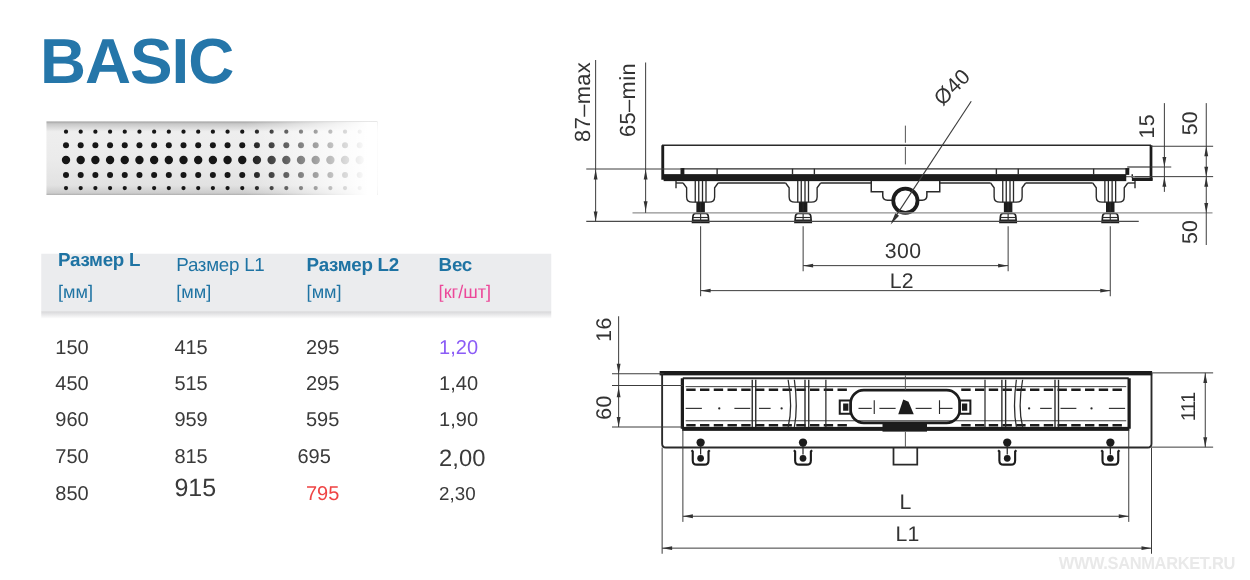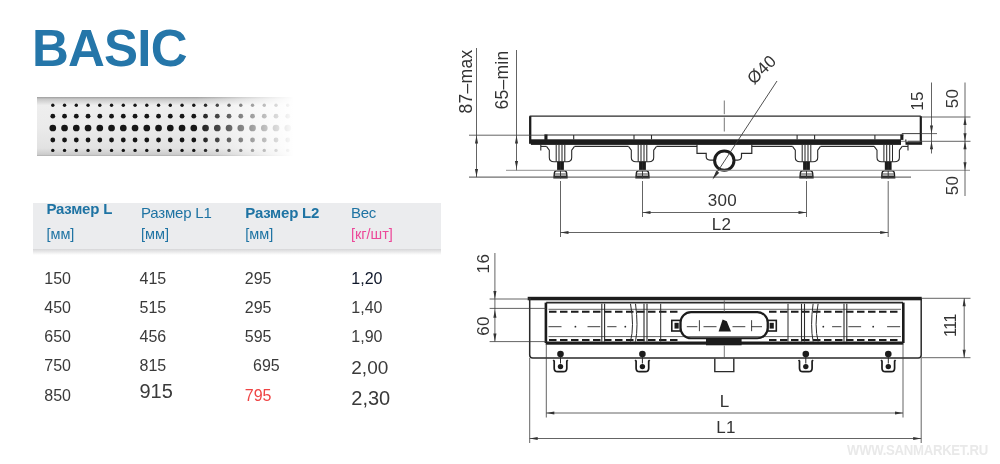--- a/index.html
+++ b/index.html
@@ -134,45 +134,45 @@
 <circle cx="239.05" cy="53.4" r="1.7"></circle>
 <circle cx="250.8" cy="53.4" r="1.7"></circle>
 </g>
 <rect x="0" y="0" width="265" height="59.5" fill="url(#fade)"></rect>
 </svg>
 <div style="position:absolute;left:33px;top:203px;width:408px;height:46px;background:#ebecee"></div>
 <div style="position:absolute;left:33px;top:249px;width:408px;height:6px;background:linear-gradient(#d6d6d8,rgba(255,255,255,0))"></div>
 <div style="position:absolute;left:46.4px;top:200px;font-size:15px;font-weight:bold;color:#1e73a3;letter-spacing:-0.2px">Размер L</div>
 <div style="position:absolute;left:141px;top:203.7px;font-size:15px;font-weight:normal;color:#1e73a3;letter-spacing:-0.2px">Размер L1</div>
 <div style="position:absolute;left:245.3px;top:203.7px;font-size:15px;font-weight:bold;color:#1e73a3;letter-spacing:-0.2px">Размер L2</div>
-<div style="position:absolute;left:350.9px;top:203.7px;font-size:15px;font-weight:normal;color:#1e73a3;letter-spacing:-0.2px">Вес</div>
+<div style="position:absolute;left:350.9px;top:203.7px;font-size:15px;font-weight:bold;color:#1e73a3;letter-spacing:-0.2px">Вес</div>
 <div style="position:absolute;left:46.4px;top:225.5px;font-size:14.5px;color:#1e73a3">[мм]</div>
 <div style="position:absolute;left:141px;top:225.5px;font-size:14.5px;color:#1e73a3">[мм]</div>
 <div style="position:absolute;left:245.3px;top:225.5px;font-size:14.5px;color:#1e73a3">[мм]</div>
 <div style="position:absolute;left:350.9px;top:225.5px;font-size:14.5px;color:#ec4899">[кг/шт]</div>
 <div style="position:absolute;left:44.3px;top:270px;font-size:16px;color:#3a3a3a">150</div>
 <div style="position:absolute;left:139.5px;top:270px;font-size:16px;color:#3a3a3a">415</div>
 <div style="position:absolute;left:244.8px;top:270px;font-size:16px;color:#3a3a3a">295</div>
-<div style="position:absolute;left:351.3px;top:270px;font-size:16px;color:#0f172a">1,20</div>
+<div style="position:absolute;left:351.3px;top:270px;font-size:16px;color:#8b5cf6">1,20</div>
 <div style="position:absolute;left:44.3px;top:299.3px;font-size:16px;color:#3a3a3a">450</div>
 <div style="position:absolute;left:139.5px;top:299.3px;font-size:16px;color:#3a3a3a">515</div>
 <div style="position:absolute;left:244.8px;top:299.3px;font-size:16px;color:#3a3a3a">295</div>
 <div style="position:absolute;left:351.3px;top:299.3px;font-size:16px;color:#3a3a3a">1,40</div>
-<div style="position:absolute;left:44.3px;top:328.3px;font-size:16px;color:#3a3a3a">650</div>
-<div style="position:absolute;left:139.5px;top:328.3px;font-size:16px;color:#3a3a3a">456</div>
+<div style="position:absolute;left:44.3px;top:328.3px;font-size:16px;color:#3a3a3a">960</div>
+<div style="position:absolute;left:139.5px;top:328.3px;font-size:16px;color:#3a3a3a">959</div>
 <div style="position:absolute;left:244.8px;top:328.3px;font-size:16px;color:#3a3a3a">595</div>
 <div style="position:absolute;left:351.3px;top:328.3px;font-size:16px;color:#3a3a3a">1,90</div>
 <div style="position:absolute;left:44.3px;top:357.3px;font-size:16px;color:#3a3a3a">750</div>
 <div style="position:absolute;left:139.5px;top:357.3px;font-size:16px;color:#3a3a3a">815</div>
-<div style="position:absolute;left:253px;top:357.3px;font-size:16px;color:#3a3a3a">695</div>
+<div style="position:absolute;left:238px;top:357.3px;font-size:16px;color:#3a3a3a">695</div>
 <div style="position:absolute;left:351.3px;top:357.3px;font-size:19px;color:#3a3a3a">2,00</div>
 <div style="position:absolute;left:44.3px;top:386.5px;font-size:16px;color:#3a3a3a">850</div>
 <div style="position:absolute;left:139.5px;top:380px;font-size:20px;color:#3a3a3a">915</div>
 <div style="position:absolute;left:244.8px;top:386.5px;font-size:16px;color:#ef4444">795</div>
-<div style="position:absolute;left:351.3px;top:386.5px;font-size:20px;color:#3a3a3a">2,30</div>
+<div style="position:absolute;left:351.3px;top:386.5px;font-size:15px;color:#3a3a3a">2,30</div>
 <svg style="position:absolute;left:0;top:0" width="1000" height="464" viewBox="0 0 1000 464" font-family="Liberation Sans, sans-serif">
 <line x1="529.6" y1="116.2" x2="920.8" y2="116.2" stroke="#2a2a2a" stroke-width="1.3"></line>
 <line x1="530.2" y1="116.2" x2="530.2" y2="143.8" stroke="#1c1c1c" stroke-width="2.3"></line>
 <line x1="920.8" y1="116.2" x2="920.8" y2="144.2" stroke="#1c1c1c" stroke-width="2.2"></line>
 <rect x="905.5" y="142.1" width="16.6" height="2.7" fill="#1c1c1c"></rect>
 <line x1="905.8" y1="139.4" x2="905.8" y2="142.3" stroke="#2a2a2a" stroke-width="1.2"></line>
 <line x1="889" y1="141.3" x2="920.8" y2="141.3" stroke="#6e6e6e" stroke-width="0.9"></line>
 <line x1="901.8" y1="133.6" x2="920.8" y2="133.6" stroke="#2a2a2a" stroke-width="0.9"></line>
 <line x1="544.6" y1="135" x2="903.4" y2="135" stroke="#2a2a2a" stroke-width="1"></line>
 <rect x="530.9" y="139.3" width="370.1" height="5.6" fill="#1c1c1c"></rect>

